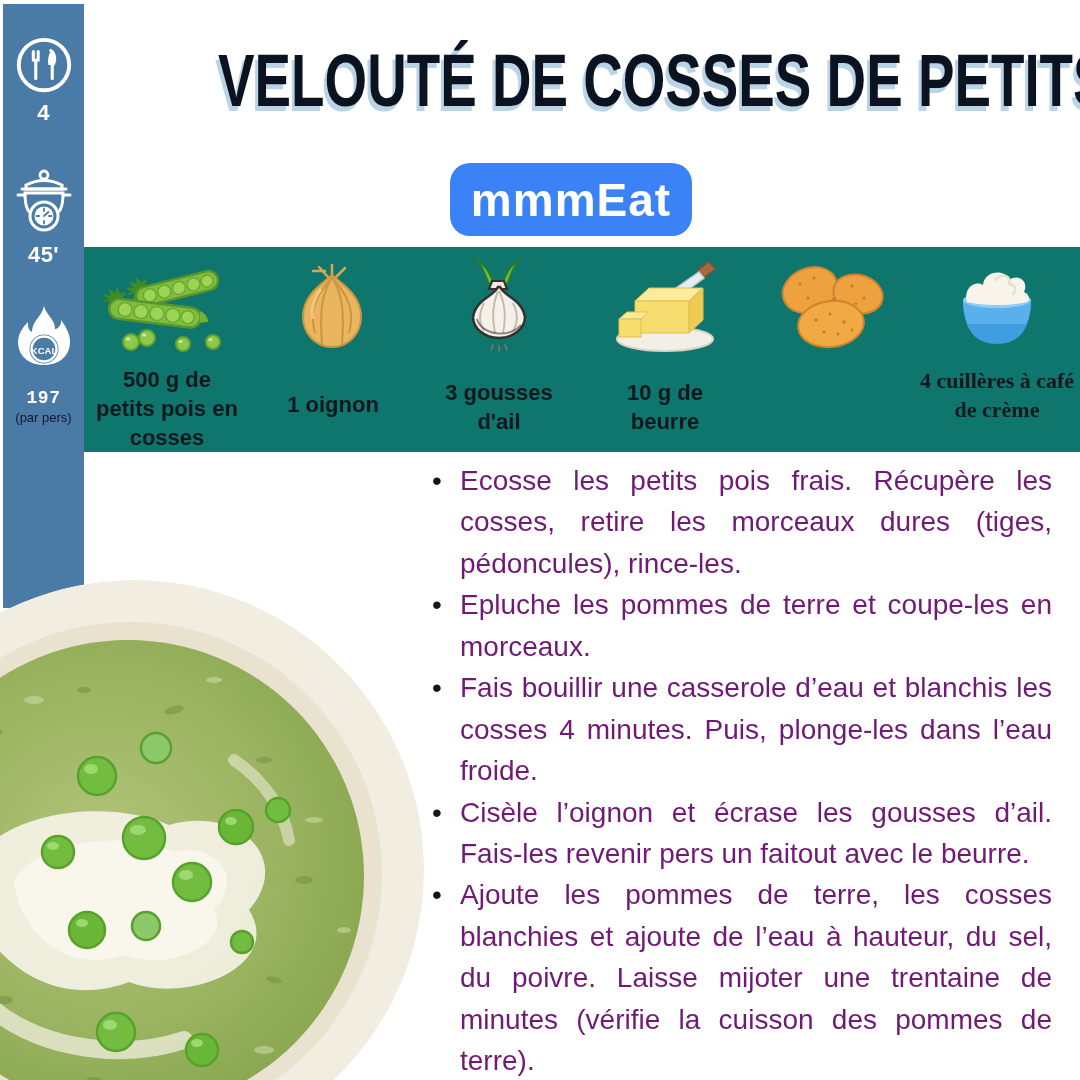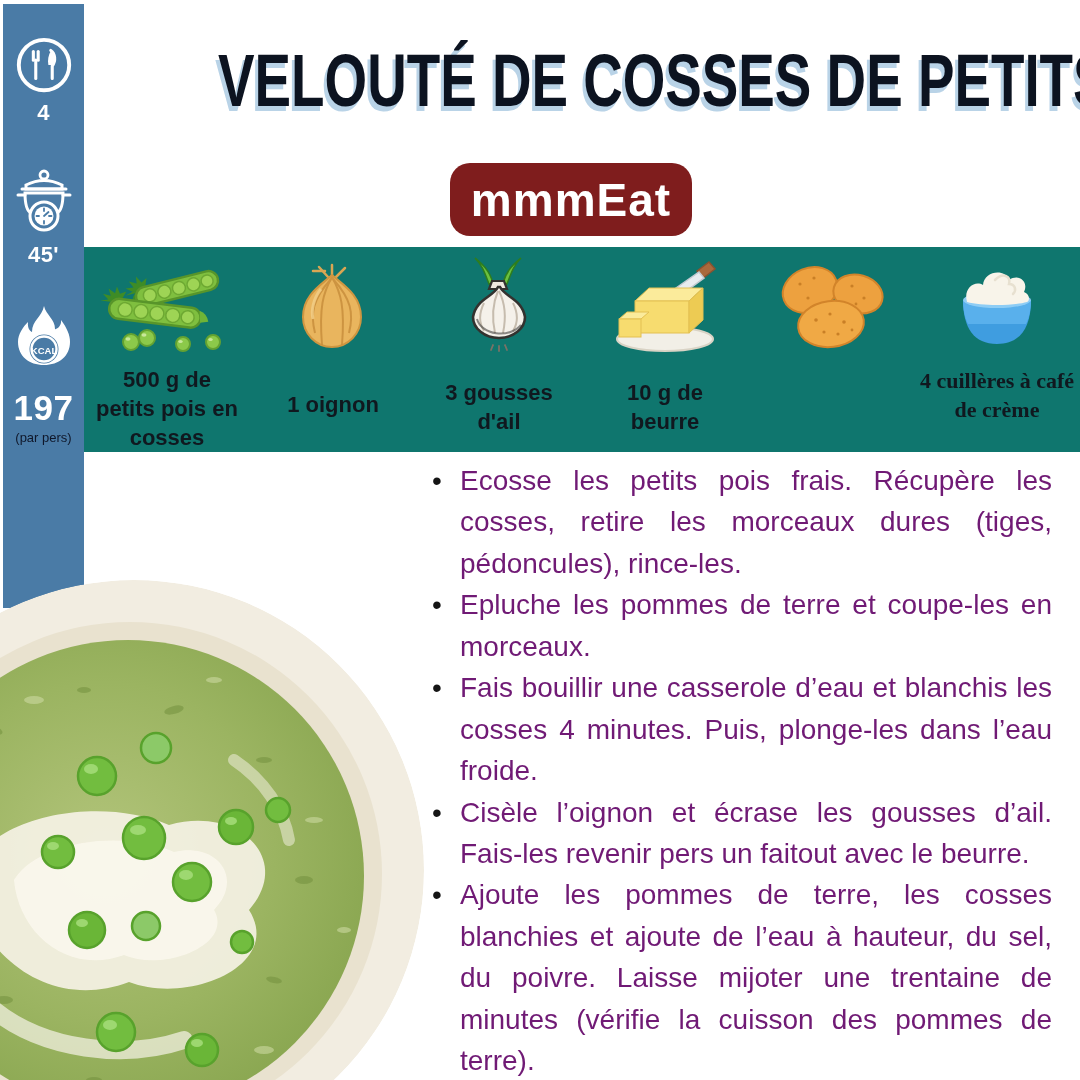--- a/index.html
+++ b/index.html
@@ -34,21 +34,21 @@
     font-size:74px; font-weight:800; letter-spacing:0px;
     color:#0c1320;
     text-shadow:-4px 5px 0 #b9d3e7;
     transform:scaleX(.74); transform-origin:50% 50%;
     white-space:nowrap;
   }
 
   
   .badge {
     position:absolute; left:450px; top:163px; width:242px; height:73px; z-index:2;
-    background:#7f1d1d; border-radius:20px;
+    background:#3b82f6; border-radius:20px;
     display:flex; align-items:center; justify-content:center;
     color:#fff; font-size:46px; font-weight:bold; letter-spacing:1px;
   }
 
   
   .band {
     position:absolute; left:84px; top:247px; width:996px; height:205px;
     background:#0f766e; z-index:0;
     display:flex; align-items:stretch;
   }
@@ -139,21 +139,21 @@
 
     <div class="stat st-4">
       <span>
         <svg width="66" height="80" viewBox="0 0 66 80">
           <path d="M33 2c2 9 11 13 11 23 0 1 7-2 6-9 6 8 9 15 9 22 0 14-11 23-26 23S7 52 7 38c0-8 5-15 10-20-1 8 4 10 4 10 0-12 10-15 12-26z" fill="#fff"></path>
           <circle cx="33" cy="45" r="14.5" fill="#4a7ba6" stroke="#fff" stroke-width="0"></circle>
           <circle cx="33" cy="45" r="12.5" fill="#4a7ba6" stroke="#fff" stroke-width="2.4"></circle>
           <text x="33" y="49.5" text-anchor="middle" font-family="Liberation Sans, sans-serif" font-size="9.5" font-weight="bold" fill="#fff">KCAL</text>
         </svg>
       </span>
-      <span class="stat-value" style="font-size:35px;">197</span>
+      <span class="stat-value" style="font-size:18px;font-family:Liberation Mono, monospace;">197</span>
       <span class="stat-sub">(par pers)</span>
     </div>
   </div>
 
   <h1 class="title">VELOUTÉ DE COSSES DE PETITS POIS</h1>
 
   <div class="badge">
     <span>mmmEat</span>
   </div>
 

